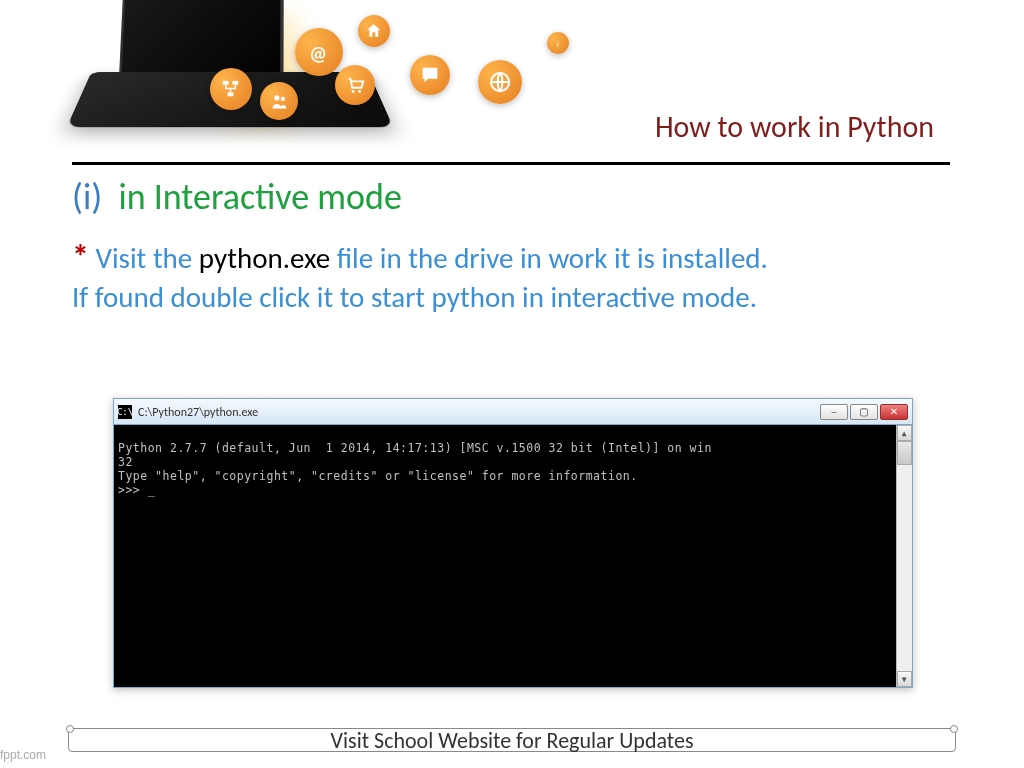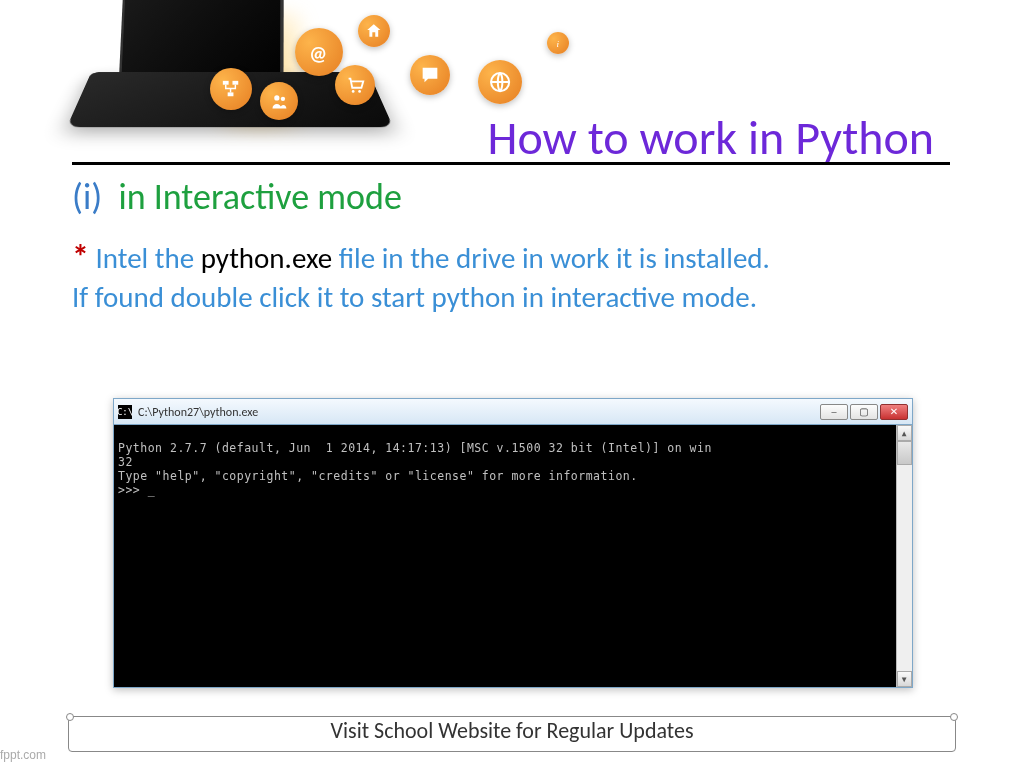--- a/index.html
+++ b/index.html
@@ -69,22 +69,22 @@
 .b3 { width: 38px; height: 38px; left: 200px; top: 72px; }
 .b4 { width: 32px; height: 32px; left: 298px; top: 5px; }
 .b5 { width: 40px; height: 40px; left: 275px; top: 55px; }
 .b6 { width: 40px; height: 40px; left: 350px; top: 45px; }
 .b7 { width: 44px; height: 44px; left: 418px; top: 50px; }
 .b8 { width: 22px; height: 22px; left: 487px; top: 22px; }
 .slide-title {
   position: absolute;
   right: 90px;
   top: 108px;
-  font-size: 48px;
-  color: #6d28d9;
+  font-size: 30px;
+  color: #7f1d1d;
   font-weight: 400;
 }
 .hr-line {
   position: absolute;
   left: 72px;
   top: 162px;
   width: 878px;
   height: 3px;
   background: #000;
 }
@@ -193,26 +193,26 @@
   width: 100%;
   height: 24px;
   background: linear-gradient(#e8e8e8,#c8c8c8);
   border: 1px solid #aaa;
 }
 .footer-bar {
   position: absolute;
   left: 68px;
   bottom: 16px;
   width: 888px;
-  height: 36px;
+  height: 24px;
   border: 1px solid #888;
   border-radius: 4px;
   background: #fff;
   display: flex;
-  align-items: flex-start;
+  align-items: center;
   justify-content: center;
   font-size: 22px;
   color: #333;
 }
 .footer-bar::before, .footer-bar::after {
   content: '';
   position: absolute;
   top: -4px;
   width: 6px; height: 6px;
   border: 1px solid #888;
@@ -292,21 +292,21 @@
 
 <div class="hr-line"></div>
 
 <div class="content">
   <div class="subhead">
     <span class="paren">(i)</span>&nbsp;
     <span class="green">in Interactive mode</span>
   </div>
   <div class="body-text">
     <span class="asterisk">*</span>
-    <span>Intel the </span><span class="black">python.exe</span><span> file in the drive in work it is installed.</span><br>
+    <span>Visit the </span><span class="black">python.exe</span><span> file in the drive in work it is installed.</span><br>
     <span>If found double click it to start python in interactive mode.</span>
   </div>
 </div>
 
 <div class="console-window">
   <div class="console-titlebar">
     <span class="cmd-icon">C:\</span>
     <span>C:\Python27\python.exe</span>
     <div class="win-buttons">
       <div class="win-btn">─</div>

